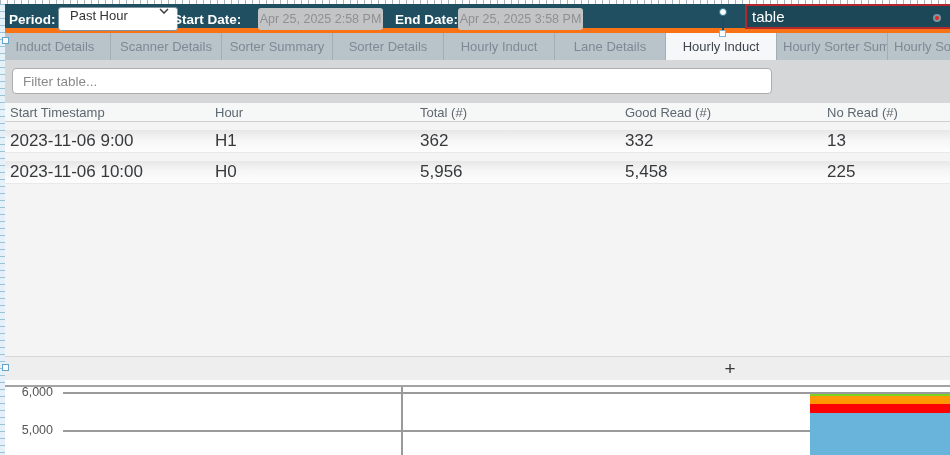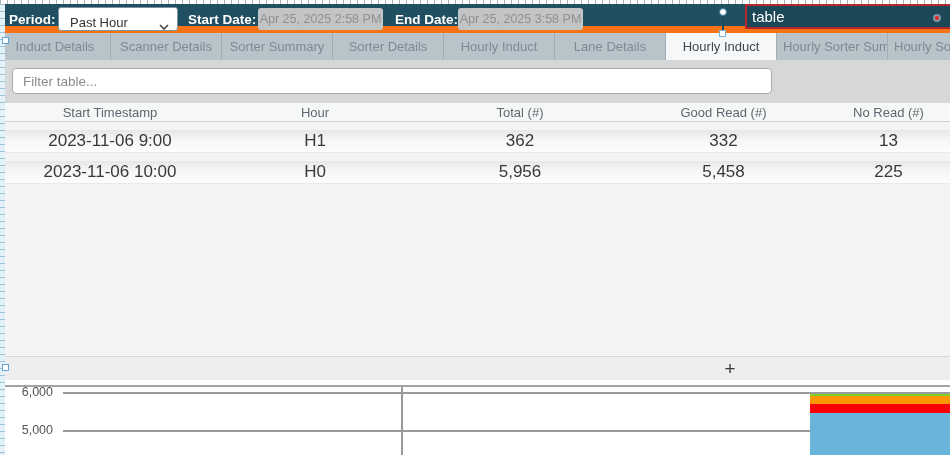--- a/index.html
+++ b/index.html
@@ -18,30 +18,30 @@
     position:absolute;left:0;top:4px;width:5px;height:451px;z-index:40;
     background:repeating-linear-gradient(180deg,#9cc2d8 0 1px,#e4f1f9 1px 7px);
   }
   .handle-sq{
     position:absolute;width:7px;height:7px;background:#fff;
     border:1px solid #64a5c9;z-index:60;
   }
   
   .toolbar{
     position:absolute;left:0;top:4px;width:950px;height:29px;
-    background:#204f61;border-bottom:7px solid #f97316;z-index:10;
+    background:#204f61;border-bottom:5px solid #f97316;z-index:10;
   }
   .tlabel{
     position:absolute;top:8px;color:#ffffff;font-size:13.5px;font-weight:600;
     white-space:nowrap;
   }
   .select{
     position:absolute;left:58px;top:3px;width:120px;height:24px;
     background:#ffffff;border:1px solid #7e95a0;border-radius:3px;
-    display:flex;align-items:flex-end;justify-content:space-between;
+    display:flex;align-items:flex-start;justify-content:space-between;
     padding:0 8px 0 11px;cursor:pointer;
   }
   .select .sval{font-size:13px;color:#333;}
   .chev{width:10px;height:6px;display:block;}
   .dateinput{
     position:absolute;top:4px;width:125px;height:22px;border-radius:3px;
     background:#c3c4c5;color:#8e9091;font-size:12.5px;
     display:flex;align-items:center;justify-content:center;white-space:nowrap;
   }
   
@@ -83,21 +83,21 @@
   .filterbar input{
     position:absolute;left:7px;top:8px;width:760px;height:26px;
     border:1px solid #adadad;border-radius:4px;background:#fff;
     font-family:inherit;font-size:13.5px;color:#333;padding:0 10px;outline:none;
   }
   .filterbar input::placeholder{color:#8a8a8a;}
   
   .tablewrap{position:absolute;left:5px;top:103px;width:945px;height:253px;background:#f4f4f5;}
   .trow{
     display:grid;grid-template-columns:205px 205px 205px 202px 1fr;
-    align-items:center;width:100%;text-align:center;
+    align-items:center;width:100%;
   }
   .trow > div{padding-left:5px;white-space:nowrap;overflow:hidden;}
   .thead{height:19px;background:#f6f7f7;border-bottom:1px solid #cfcfcf;
     font-size:13px;color:#5d6770;}
   .tdata{height:23px;font-size:17px;color:#37393b;
     background:linear-gradient(180deg,#e7e7e8 0%,#f6f6f7 45%,#fdfdfd 100%);
     border-bottom:1px solid #e9e9ea;cursor:pointer;margin-top:8px;}
   
   .midstrip{
     position:absolute;left:5px;top:356px;width:945px;height:24px;
@@ -136,21 +136,21 @@
   <div class="left-ruler"></div>
 
   <div class="toolbar">
     <span class="tlabel" style="left:9px">Period:</span>
     <div class="select">
       <span class="sval">Past Hour</span>
       <svg class="chev" viewBox="0 0 10 6">
         <polyline points="1,1 5,5 9,1" fill="none" stroke="#444" stroke-width="1.6"></polyline>
       </svg>
     </div>
-    <span class="tlabel" style="left:188px">Start Date:</span>
+    <span class="tlabel" style="left:173px">Start Date:</span>
     <div class="dateinput" style="left:258px">Apr 25, 2025 2:58 PM</div>
     <span class="tlabel" style="left:395px">End Date:</span>
     <div class="dateinput" style="left:458px">Apr 25, 2025 3:58 PM</div>
   </div>
 
   <div class="guide-line"></div>
   <div class="guide-dot"></div>
   <div class="guide-box"></div>
 
   <div class="nullfield">

